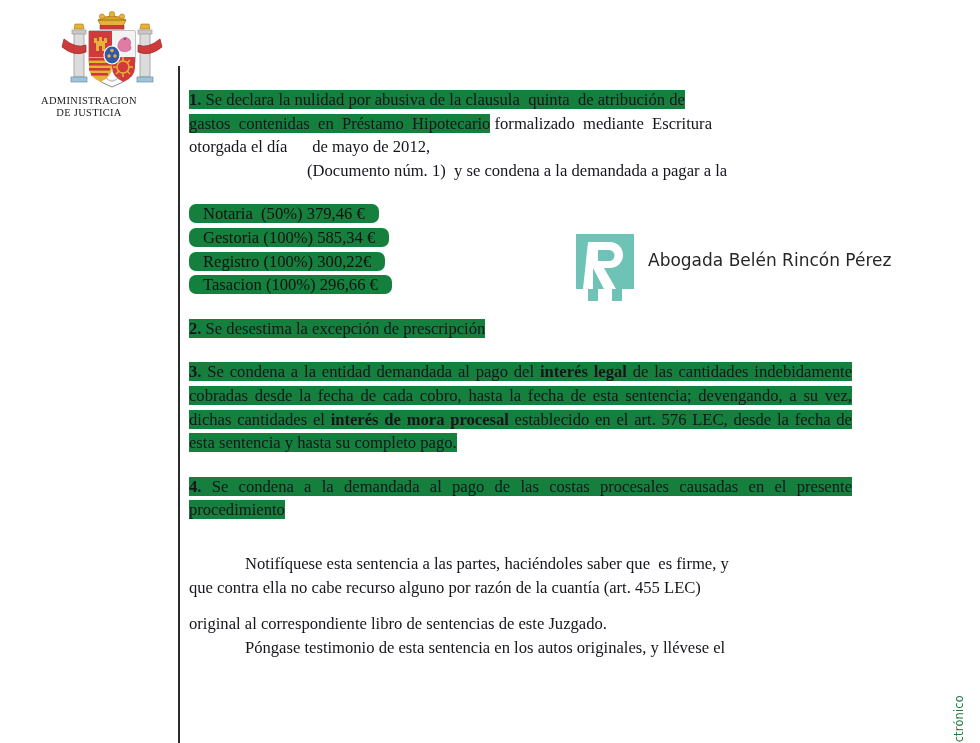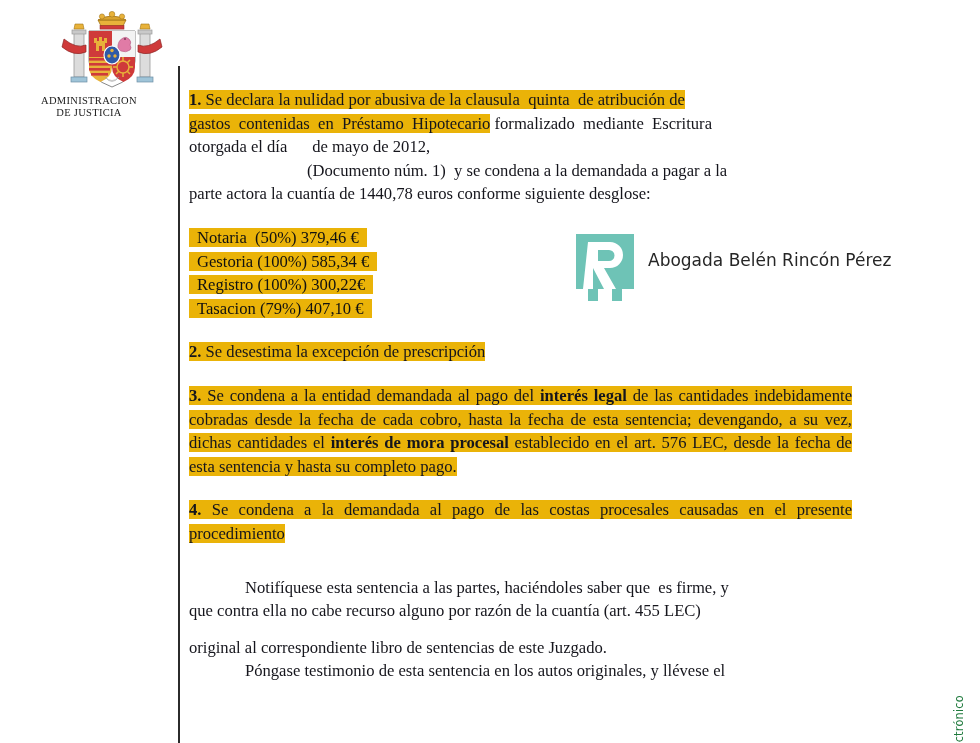--- a/index.html
+++ b/index.html
@@ -67,40 +67,40 @@
     line-height: 23.6px;
     text-align: justify;
     margin: 0;
     color: #15151c;
   }
   .para .line {
     display: block;
     white-space: pre-wrap;
   }
   .hl {
-    background: #eab308;
+    background: #15803d;
     box-decoration-break: clone;
     -webkit-box-decoration-break: clone;
   }
   .b { font-weight: bold; }
 
   .spacer-sm { height: 13px; }
   .spacer-md { height: 20px; }
   .spacer-lg { height: 30px; }
 
   
   #fee-breakdown {
     font-size: 16.6px;
     line-height: 23.6px;
   }
   #fee-breakdown .fee-line {
     display: block;
     white-space: pre;
   }
-  #fee-breakdown .fee-line span.hl { padding: 0 8px; }
+  #fee-breakdown .fee-line span.hl { padding: 0 14px; border-radius: 7px; }
 
   
   .para.indented .line.first { text-indent: 56px; }
 
   
   #lawyer-logo-block {
     position: absolute;
     left: 576px;
     top: 234px;
     width: 300px;
@@ -225,30 +225,29 @@
 
 <div id="vertical-divider"></div>
 
 <div id="document-body">
 
   <div class="para">
     <span class="line"><span class="hl"><b>1.</b><span> Se declara la nulidad por abusiva de la clausula  quinta  de atribución de</span></span></span>
     <span class="line"><span class="hl">gastos  contenidas  en  Préstamo  Hipotecario</span><span> formalizado  mediante  Escritura</span></span>
     <span class="line">otorgada el día      de mayo de 2012,</span>
     <span class="line" style="text-indent:118px">(Documento núm. 1)  y se condena a la demandada a pagar a la</span>
-    <span class="line">parte actora la cuantía de 1440,78 euros conforme siguiente desglose:</span>
   </div>
 
   <div class="spacer-md"></div>
 
   <div id="fee-breakdown">
     <span class="fee-line"><span class="hl">Notaria  (50%) 379,46 €</span></span>
     <span class="fee-line"><span class="hl">Gestoria (100%) 585,34 €</span></span>
     <span class="fee-line"><span class="hl">Registro (100%) 300,22€</span></span>
-    <span class="fee-line"><span class="hl">Tasacion (79%) 407,10 €</span></span>
+    <span class="fee-line"><span class="hl">Tasacion (100%) 296,66 €</span></span>
   </div>
 
   <div class="spacer-md"></div>
 
   <div class="para">
     <span class="line"><span class="hl"><b>2.</b><span> Se desestima la excepción de prescripción</span></span></span>
   </div>
 
   <div class="spacer-md"></div>
 

